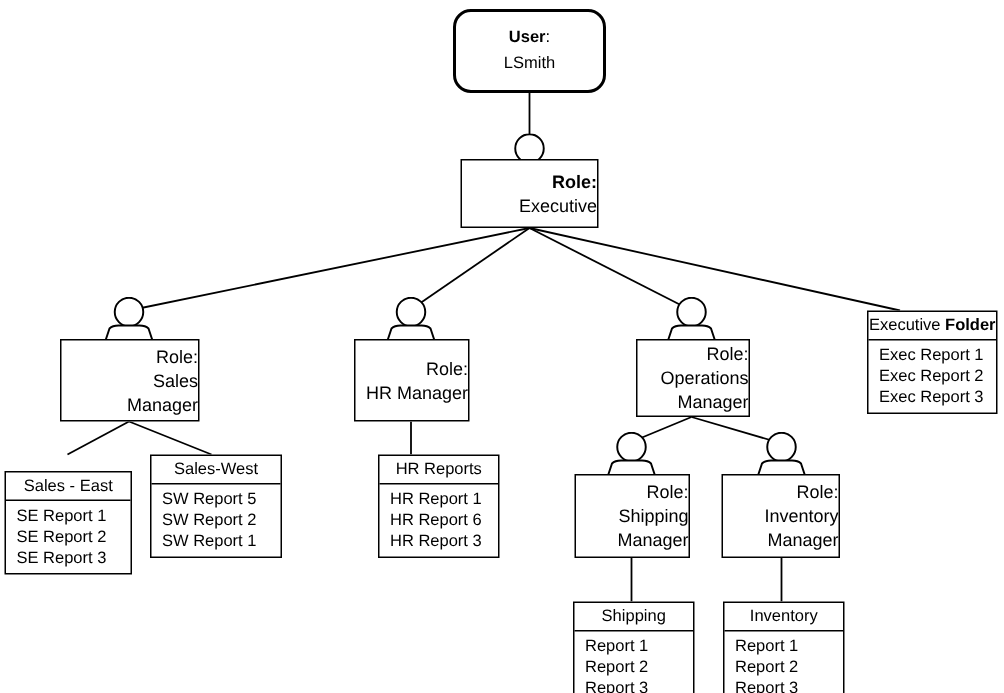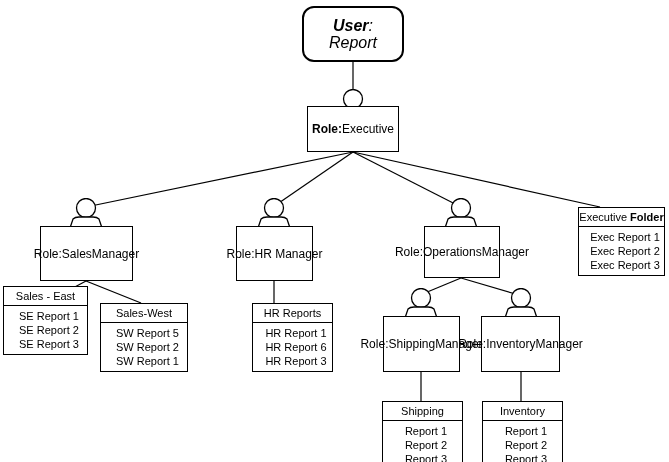--- a/index.html
+++ b/index.html
@@ -36,33 +36,32 @@
   }
 
   
   .user-node {
     border-radius: 12px;
     border-width: 2px;
     display: flex;
     flex-direction: column;
     align-items: center;
     justify-content: center;
-    font-size: 16px;
+    font-size: 11px;
     line-height: 17px;
-    font-style: italic;
   }
   .user-node .ln1 { white-space: nowrap; }
   .user-node .ln2 { white-space: nowrap; }
   .bold { font-weight: bold; }
 
   
   .role-node {
     display: flex;
-    flex-direction: row;
-    align-items: center;
+    flex-direction: column;
+    align-items: flex-end;
     justify-content: center;
     font-size: 12px;
     line-height: 16px;
   }
   .role-node .rline { white-space: nowrap; }
 
   
   .person {
     position: absolute;
     width: 46px;
@@ -77,21 +76,21 @@
   }
   .folder-head {
     border-bottom: 1px solid #000000;
     padding: 2px 0 2px 0;
     text-align: center;
     white-space: nowrap;
     line-height: 14px;
   }
   .folder-items {
     padding: 3px 0 3px 7px;
-    text-align: center;
+    text-align: left;
     line-height: 14px;
   }
   .folder-items div { white-space: nowrap; }
 </style>
 </head>
 <body>
 
 <div id="diagram">
 
   <svg id="edges" viewBox="0 0 669 462" width="669" height="462">
@@ -112,21 +111,21 @@
       <line x1="461" y1="278" x2="420" y2="295"></line>
       <line x1="461" y1="278" x2="519" y2="295"></line>
 
       <line x1="421" y1="372" x2="421" y2="401"></line>
       <line x1="521" y1="372" x2="521" y2="401"></line>
     </g>
   </svg>
 
   <div class="node user-node" style="left:302px; top:6px; width:102px; height:56px;">
     <div class="ln1"><span class="bold">User</span><span>:</span></div>
-    <div class="ln2">Report</div>
+    <div class="ln2">LSmith</div>
   </div>
 
   <svg class="person" style="left:330px; top:89px;" viewBox="0 0 46 30">
     <circle cx="23" cy="10" r="9.5" fill="#ffffff" stroke="#000000" stroke-width="1.3"></circle>
     <path d="M7 30 L10 21 Q12 19 16 19 L30 19 Q34 19 36 21 L39 30" fill="#ffffff" stroke="#000000" stroke-width="1.3"></path>
   </svg>
   <div class="node role-node" style="left:307px; top:106px; width:92px; height:46px;">
     <div class="rline bold">Role:</div>
     <div class="rline">Executive</div>
   </div>
@@ -182,21 +181,21 @@
 
   <div class="node folder-node" style="left:578px; top:207px; width:87px;">
     <div class="folder-head"><span>Executive </span><span class="bold">Folder</span></div>
     <div class="folder-items">
       <div>Exec Report 1</div>
       <div>Exec Report 2</div>
       <div>Exec Report 3</div>
     </div>
   </div>
 
-  <div class="node folder-node" style="left:3px; top:286px; width:85px;">
+  <div class="node folder-node" style="left:3px; top:314px; width:85px;">
     <div class="folder-head">Sales - East</div>
     <div class="folder-items">
       <div>SE Report 1</div>
       <div>SE Report 2</div>
       <div>SE Report 3</div>
     </div>
   </div>
 
   <div class="node folder-node" style="left:100px; top:303px; width:88px;">
     <div class="folder-head">Sales-West</div>

